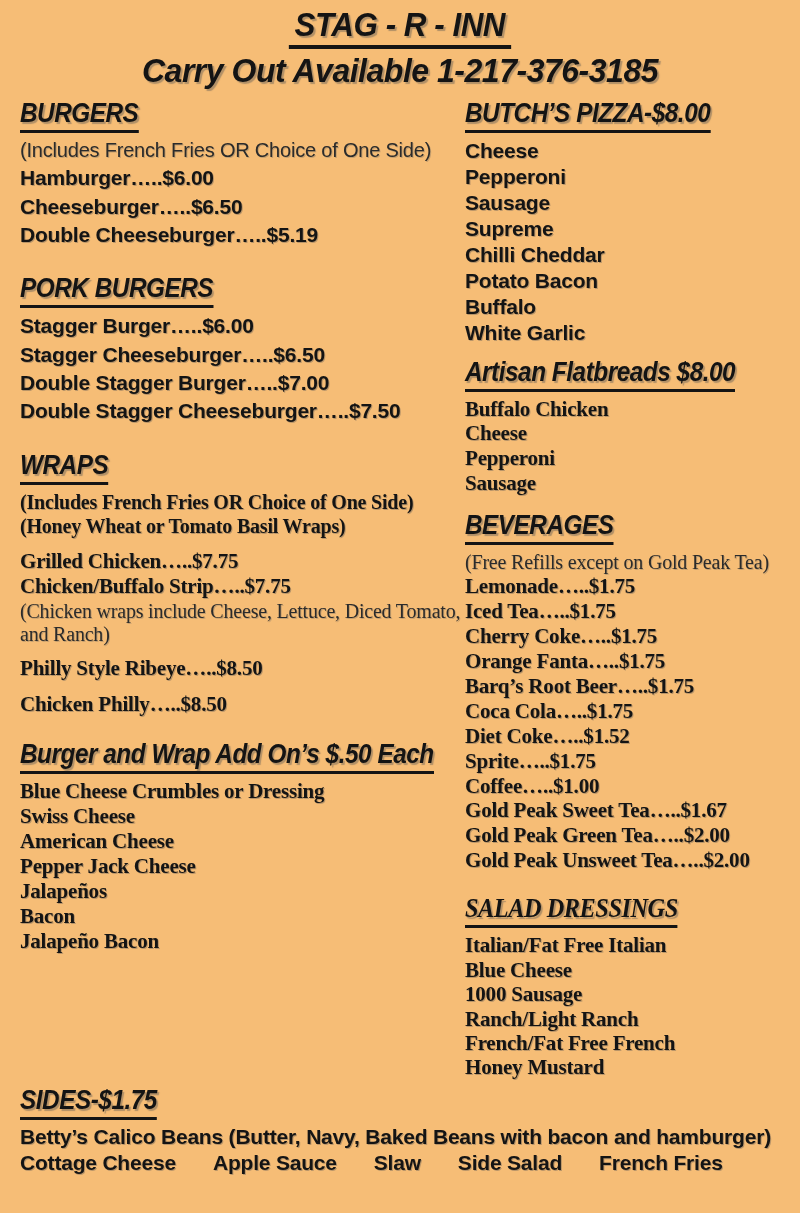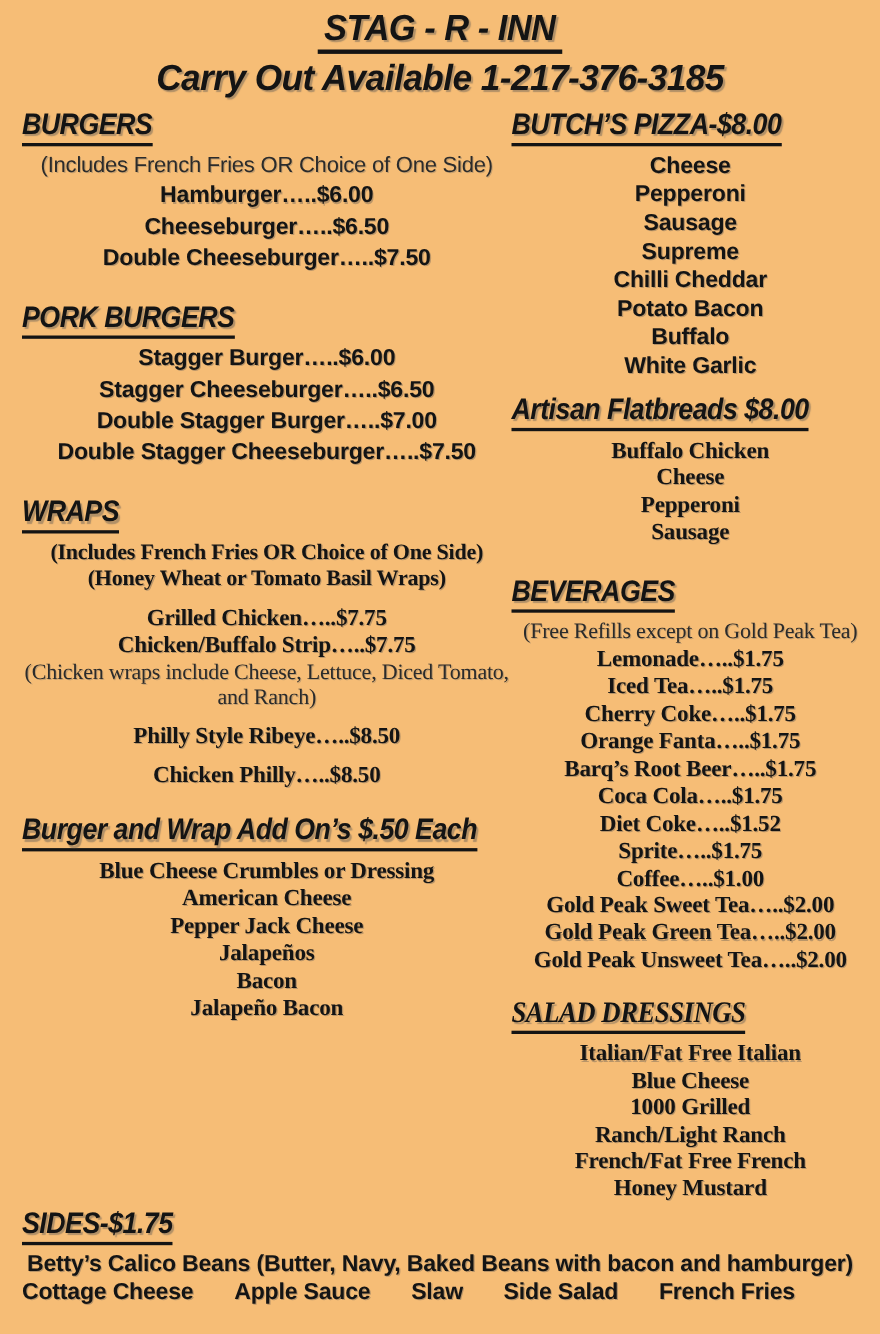--- a/index.html
+++ b/index.html
@@ -34,21 +34,21 @@
   .col-right { flex:1; min-width:0; }
 
   .section-heading {
     display:inline-block; white-space:nowrap;
     font-size:27px; font-weight:bold; font-style:italic;
     letter-spacing:-0.5px;
     border-bottom:3px solid #141414; padding-bottom:1px;
     text-shadow:2px 2px 1px rgba(110,100,88,.5);
     transform:scaleX(.9); transform-origin:left bottom;
   }
-  .items { margin-top:6px;text-align:center; }
+  .items { margin-top:6px; }
 
   .item {
     font-size:21px; font-weight:bold; line-height:1.14;
     letter-spacing:-0.2px;
     text-shadow:1px 1px 0 rgba(110,100,88,.45);
   }
   .item.note {
     font-weight:normal; font-size:20px; color:#2b2b2b;
     text-shadow:1px 1px 0 rgba(125,115,100,.4);
   }
@@ -60,21 +60,21 @@
   .pitch-md .item { margin:2px 0; }     
   .pitch-sm .item { margin:1px 0;font-family:Liberation Serif, serif; }     
   .pitch-xs .item { margin:0.5px 0; }   
 
   #sec-burgers    { margin-top:2px; }
   #sec-pork       { margin-top:26px; }
   #sec-wraps      { margin-top:27px; }
   #sec-addons     { margin-top:22px; }
   #sec-pizza      { margin-top:2px; }
   #sec-flatbreads { margin-top:12px; }
-  #sec-beverages  { margin-top:26px; }
+  #sec-beverages  { margin-top:14px; }
   #sec-dressings  { margin-top:20px;font-family:Liberation Serif, serif; }
 
   
   .sides { padding:0 20px; margin-top:4px; }
   .sides .items { margin-top:5px; }
   .sides-row { display:flex; gap:37px; margin-top:2px; }
   .sides-row .item { white-space:nowrap; }
 </style>
 </head>
 <body>
@@ -91,21 +91,21 @@
   <div class="columns">
 
     <div class="col-left">
 
       <div class="section" id="sec-burgers">
         <span class="section-heading">BURGERS</span>
         <div class="items pitch-lg">
             <div class="item note">(Includes French Fries OR Choice of One Side)</div>
             <div class="item bold">Hamburger…..$6.00</div>
             <div class="item bold">Cheeseburger…..$6.50</div>
-            <div class="item bold">Double Cheeseburger…..$7.50</div>
+            <div class="item bold">Double Cheeseburger…..$5.19</div>
           </div>
       </div>
 
       <div class="section" id="sec-pork">
         <span class="section-heading">PORK BURGERS</span>
         <div class="items pitch-lg">
             <div class="item bold">Stagger Burger…..$6.00</div>
             <div class="item bold">Stagger Cheeseburger…..$6.50</div>
             <div class="item bold">Double Stagger Burger…..$7.00</div>
             <div class="item bold">Double Stagger Cheeseburger…..$7.50</div>
@@ -125,20 +125,21 @@
             <div class="item bold">Philly Style Ribeye…..$8.50</div>
             <div class="item spacer"></div>
             <div class="item bold">Chicken Philly…..$8.50</div>
           </div>
       </div>
 
       <div class="section" id="sec-addons">
         <span class="section-heading">Burger and Wrap Add On’s $.50 Each</span>
         <div class="items pitch-sm">
             <div class="item bold">Blue Cheese Crumbles or Dressing</div>
+            <div class="item bold">Swiss Cheese</div>
             <div class="item bold">American Cheese</div>
             <div class="item bold">Pepper Jack Cheese</div>
             <div class="item bold">Jalapeños</div>
             <div class="item bold">Bacon</div>
             <div class="item bold">Jalapeño Bacon</div>
           </div>
       </div>
 
     </div>
 
@@ -174,32 +175,32 @@
             <div class="item note">(Free Refills except on Gold Peak Tea)</div>
             <div class="item bold">Lemonade…..$1.75</div>
             <div class="item bold">Iced Tea…..$1.75</div>
             <div class="item bold">Cherry Coke…..$1.75</div>
             <div class="item bold">Orange Fanta…..$1.75</div>
             <div class="item bold">Barq’s Root Beer…..$1.75</div>
             <div class="item bold">Coca Cola…..$1.75</div>
             <div class="item bold">Diet Coke…..$1.52</div>
             <div class="item bold">Sprite…..$1.75</div>
             <div class="item bold">Coffee…..$1.00</div>
-            <div class="item bold">Gold Peak Sweet Tea…..$2.00</div>
+            <div class="item bold">Gold Peak Sweet Tea…..$1.67</div>
             <div class="item bold">Gold Peak Green Tea…..$2.00</div>
             <div class="item bold">Gold Peak Unsweet Tea…..$2.00</div>
           </div>
       </div>
 
       <div class="section" id="sec-dressings">
         <span class="section-heading">SALAD DRESSINGS</span>
         <div class="items pitch-xs">
             <div class="item bold">Italian/Fat Free Italian</div>
             <div class="item bold">Blue Cheese</div>
-            <div class="item bold">1000 Grilled</div>
+            <div class="item bold">1000 Sausage</div>
             <div class="item bold">Ranch/Light Ranch</div>
             <div class="item bold">French/Fat Free French</div>
             <div class="item bold">Honey Mustard</div>
           </div>
       </div>
 
     </div>
   </div>
 
   <div class="sides">

